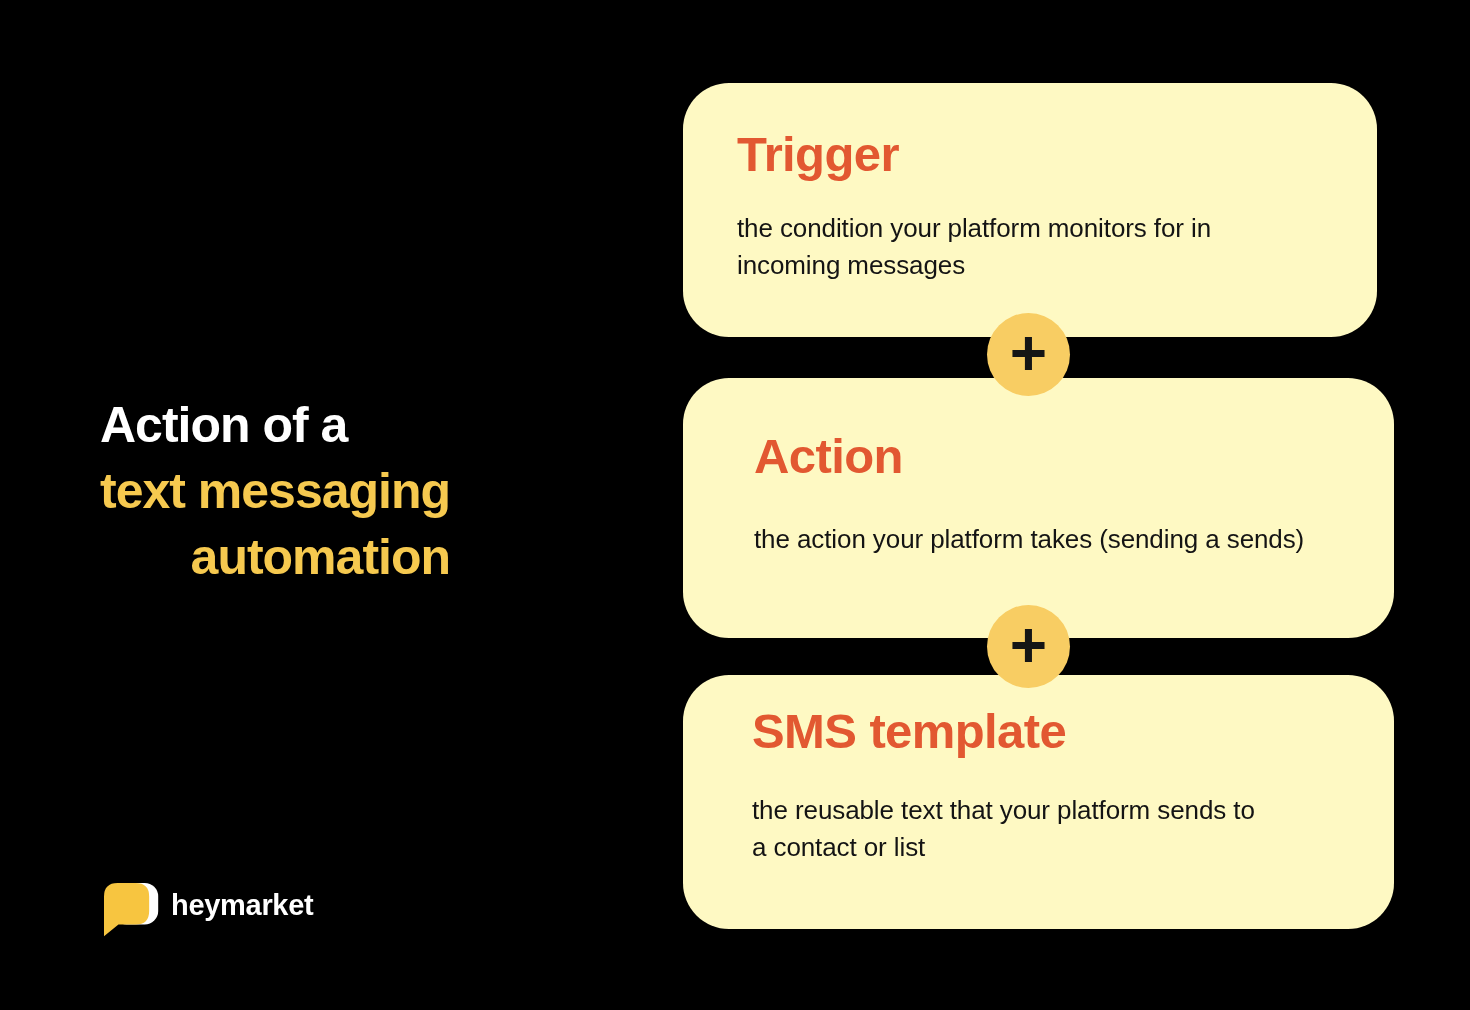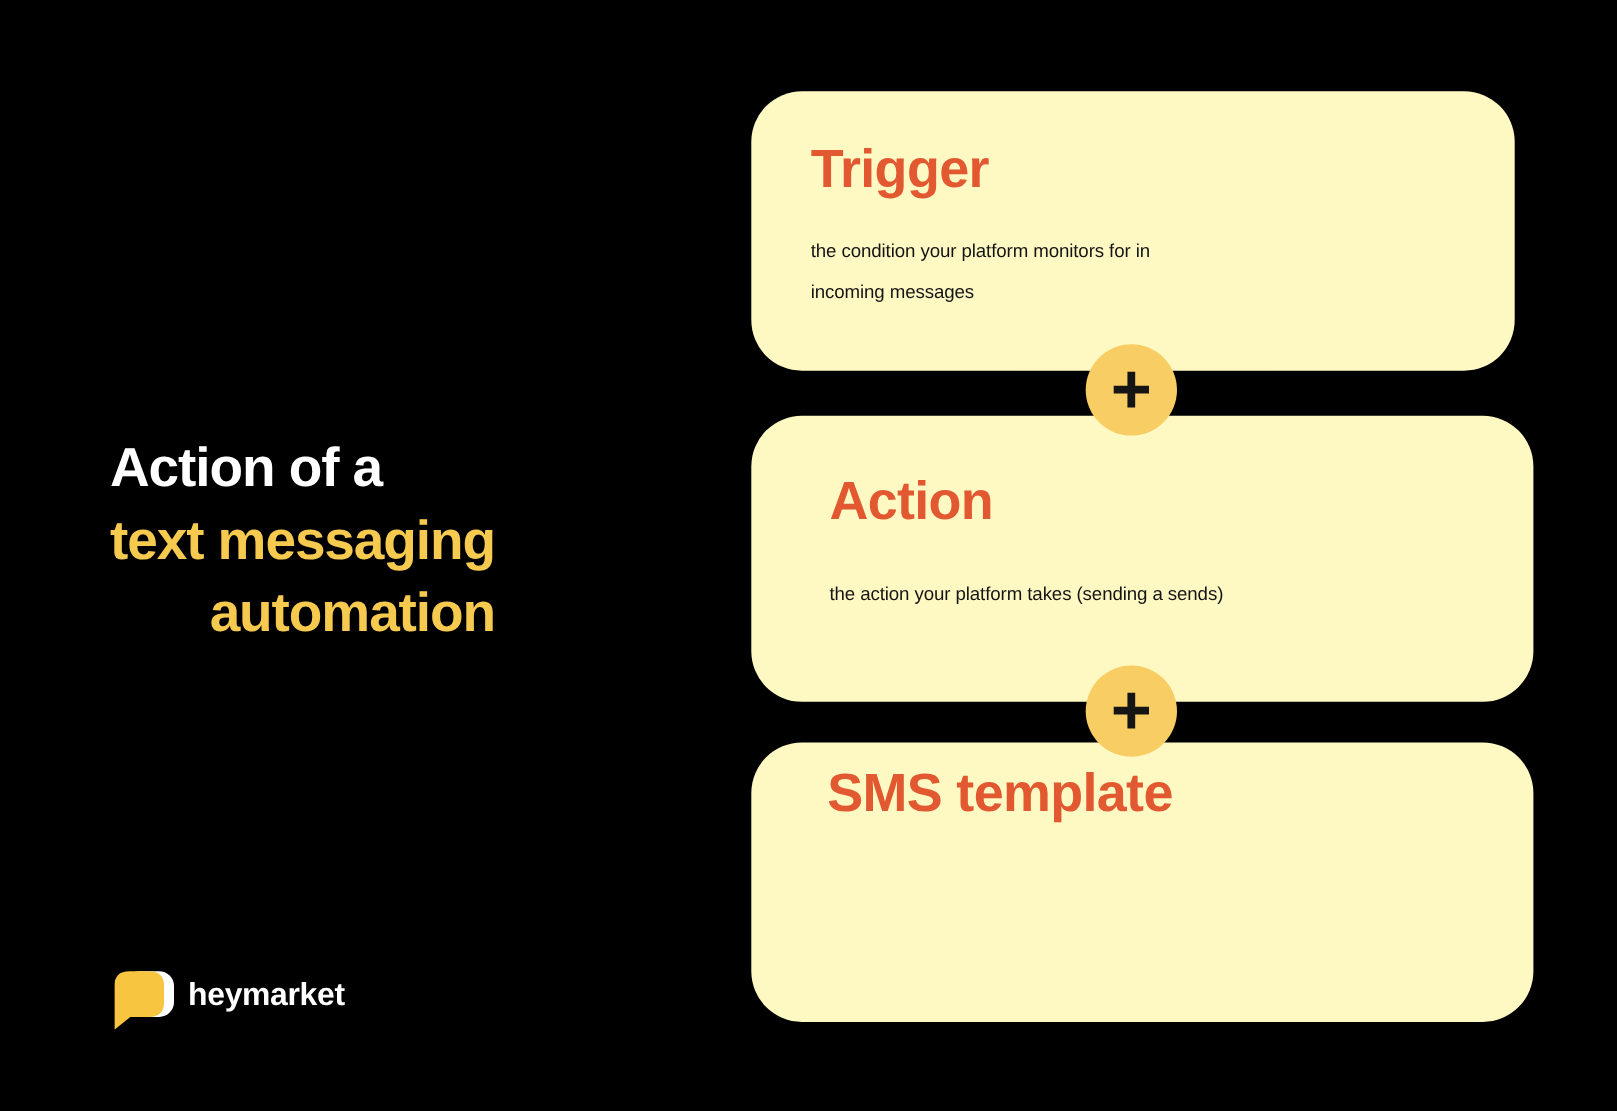--- a/index.html
+++ b/index.html
@@ -60,21 +60,21 @@
   }
   .card h2 {
     margin: 0;
     font-size: 49px;
     line-height: 49px;
     font-weight: 700;
     letter-spacing: -0.6px;
     color: #e25831;
   }
   .card p {
-    font-size: 17px;
+    font-size: 26px;
     line-height: 37px;
     color: #141414;
     letter-spacing: -0.1px;
     white-space: pre-line;
     margin: 0;
   }
 
   #card-trigger {
     left: 683px; top: 83px;
     width: 694px; height: 254px;
@@ -85,21 +85,21 @@
   #card-action {
     left: 683px; top: 378px;
     width: 711px; height: 260px;
     padding: 54px 20px 0 71px;
   }
   #card-action p { margin-top: 40px; max-width: 620px; }
 
   #card-sms {
     left: 683px; top: 675px;
     width: 711px; height: 254px;
-    padding: 22px 40px 0 69px;
+    padding: 32px 40px 0 69px;
   }
   #card-sms p { margin-top: 36px; max-width: 600px; }
 
   
   .plus-badge {
     position: absolute;
     width: 83px;
     height: 83px;
     border-radius: 50%;
     background: #f8cd63;
@@ -145,20 +145,22 @@
     <h2>Action</h2>
     <p>the action your platform takes (sending a sends)</p>
   </div>
 
   <div class="plus-badge" id="plus-2">
     <span>+</span>
   </div>
 
   <div class="card" id="card-sms">
     <h2>SMS template</h2>
+    <p>the reusable text that your platform sends to
+a contact or list</p>
   </div>
 
   <div class="logo">
     <svg class="logo-mark" width="56" height="58" viewBox="0 0 62 60" aria-hidden="true">
       <rect x="10" y="0" width="50" height="46" rx="15" fill="#ffffff"></rect>
       <path d="M 0 15 Q 0 0 15 0 L 35 0 Q 50 0 50 15 L 50 31 Q 50 46 35 46 L 16 46 L 0 59 Z" fill="#f7c540"></path>
     </svg>
     <span class="logo-text">heymarket</span>
   </div>
 

